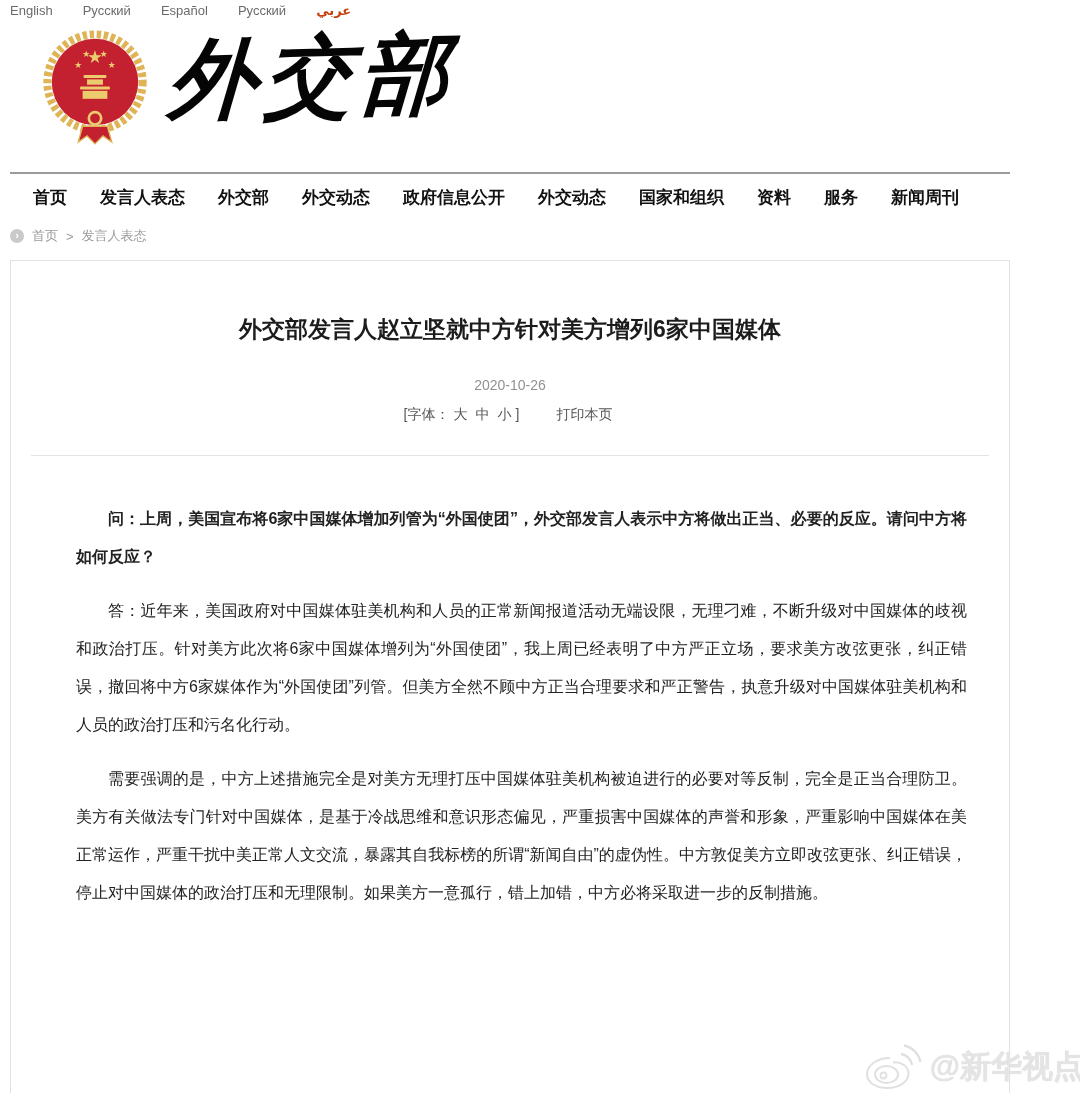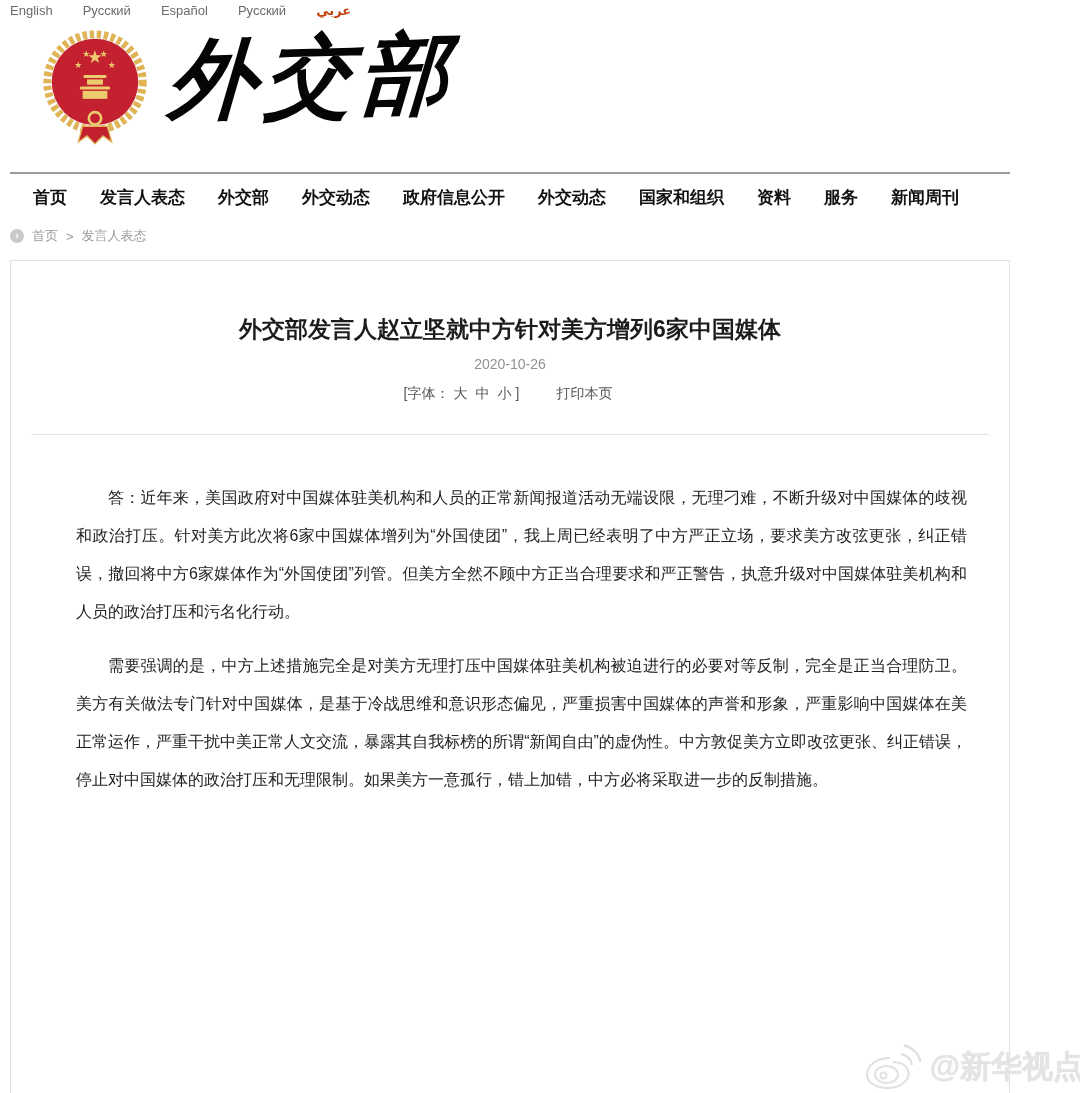--- a/index.html
+++ b/index.html
@@ -60,21 +60,21 @@
   .content-box {
     margin-top: 16px;
     border: 1px solid #e2e2e2; border-bottom: 0;
     height: 838px; background: #fff; position: relative;
   }
   h1.article-title {
     margin: 42px 30px 0; text-align: center;
     font-size: 23px; line-height: 53px; font-weight: 700; color: #1c1c1c;
   }
   h1.article-title .tl { display: block; }
-  .article-date { text-align: center; color: #919191; font-size: 14px; }
+  .article-date { text-align: center; color: #919191; font-size: 14px; margin-top: 21px; }
   .article-controls { text-align: center; margin-top: 13px; color: #555; font-size: 14px; }
   .article-controls a { color: #555; text-decoration: none; cursor: pointer; margin: 0 4px; }
   .article-controls .print { margin-left: 37px; }
   .rule { border: 0; border-top: 1px solid #e3e3e3; margin: 31px 20px 0; }
   .article-body { padding: 44px 42px 0 65px; }
   .article-body p {
     font-size: 16px; line-height: 38px; color: #222;
     text-align: justify; text-indent: 2em; margin: 0 0 16px;
   }
   .article-body p.q { font-weight: 700; }
@@ -145,20 +145,21 @@
   <main class="content-box">
     <h1 class="article-title">
       <span class="tl">外交部发言人赵立坚就中方针对美方增列6家中国媒体</span>
     </h1>
     <div class="article-date">2020-10-26</div>
     <div class="article-controls">
       <span>[字体：</span><a>大</a><a>中</a><a>小</a><span>]</span><a class="print">打印本页</a>
     </div>
     <hr class="rule">
     <div class="article-body">
+      <p class="q">问：上周，美国宣布将6家中国媒体增加列管为“外国使团”，外交部发言人表示中方将做出正当、必要的反应。请问中方将如何反应？</p>
       <p>答：近年来，美国政府对中国媒体驻美机构和人员的正常新闻报道活动无端设限，无理刁难，不断升级对中国媒体的歧视和政治打压。针对美方此次将6家中国媒体增列为“外国使团”，我上周已经表明了中方严正立场，要求美方改弦更张，纠正错误，撤回将中方6家媒体作为“外国使团”列管。但美方全然不顾中方正当合理要求和严正警告，执意升级对中国媒体驻美机构和人员的政治打压和污名化行动。</p>
       <p>需要强调的是，中方上述措施完全是对美方无理打压中国媒体驻美机构被迫进行的必要对等反制，完全是正当合理防卫。美方有关做法专门针对中国媒体，是基于冷战思维和意识形态偏见，严重损害中国媒体的声誉和形象，严重影响中国媒体在美正常运作，严重干扰中美正常人文交流，暴露其自我标榜的所谓“新闻自由”的虚伪性。中方敦促美方立即改弦更张、纠正错误，停止对中国媒体的政治打压和无理限制。如果美方一意孤行，错上加错，中方必将采取进一步的反制措施。</p>
     </div>
 
   </main>
 
 </div>
 
 <div class="watermark">
   <svg viewBox="0 0 60 48" width="62" height="48">

